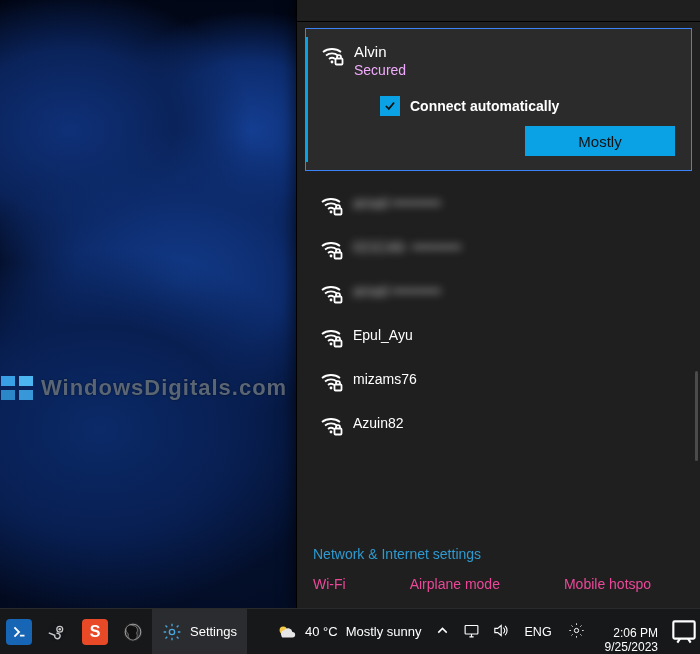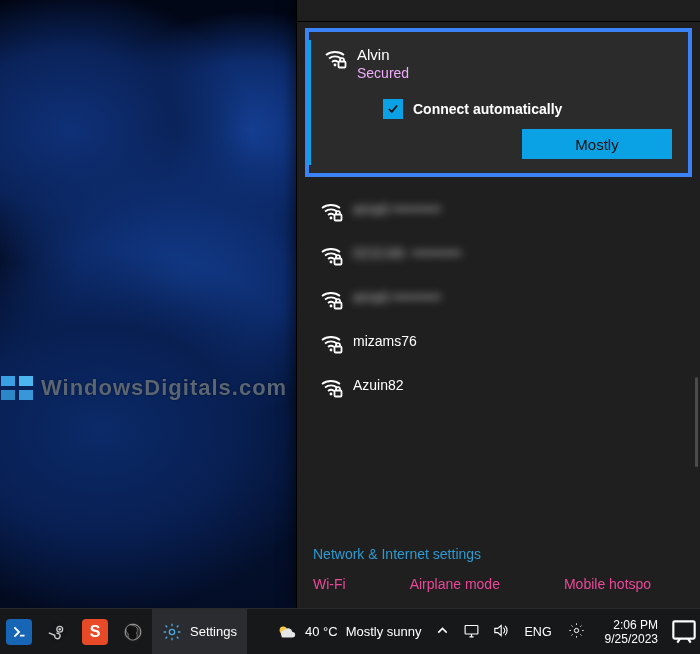--- a/index.html
+++ b/index.html
@@ -33,21 +33,21 @@
   position: absolute; right: 0; top: 0; bottom: 46px; width: 404px;
   background: #1f1f1f; color: #ddd; font-size: 14px;
   border-left: 1px solid #000;
   display: flex; flex-direction: column;
   box-shadow: -4px 0 12px rgba(0,0,0,.5);
 }
 .flyout-top { height: 22px; background:#1f1f1f; border-bottom:1px solid #000; }
 
 .selected-net {
   margin: 6px 8px 0 8px;
-  background: #2b2b2b; border: 4px solid #3b82f6; position: relative;
+  background: #2b2b2b; border: 1px solid #3b82f6; position: relative;
   padding: 14px 16px 14px 48px;
 }
 .selected-net .accent { position:absolute; left:-1px; top:8px; bottom:8px; width:3px; background:#0aa2e4; }
 .wifi-icon { position:absolute; left:14px; top:14px; width:24px; height:24px; }
 .wifi-icon svg { width:24px; height:24px; }
 .net-name { color:#fff; font-size:15px; }
 .net-sub  { color:#f0abfc; margin-top:2px; }
 
 .auto-row { display:flex; align-items:center; gap:10px; margin:18px 0 10px 26px; }
 .chk { width:20px; height:20px; background:#0aa2e4; display:flex; align-items:center; justify-content:center; cursor:pointer; }
@@ -80,21 +80,21 @@
 .tb-btn { width:38px; height:100%; display:flex; align-items:center; justify-content:center; cursor:pointer; position:relative; }
 .tb-btn svg { width:22px; height:22px; }
 
 .tb-settings { display:flex; align-items:center; gap:8px; height:100%; padding:0 10px; cursor:pointer;justify-content:center; }
 .tb-settings.active { background:#2a2c2f; }
 .tb-settings .gear { width:20px; height:20px; }
 
 .tb-center { display:flex; align-items:center; gap:8px; margin-left:28px; cursor:pointer; }
 .weather-ico { width:22px; height:22px; }
 
-.tb-right { margin-left:auto; display:flex; align-items:center; height:100%; }
+.tb-right { margin-left:auto; display:flex; align-items:flex-end; height:100%; }
 .tray { display:flex; align-items:center; gap:12px; padding:0 10px; height:100%; }
 .tray svg { width:17px; height:17px; }
 .lang { font-size:12.5px; padding:0 4px; cursor:pointer; }
 .clock { text-align:right; font-size:12px; line-height:14px; padding:0 10px; cursor:pointer; }
 .action { width:32px; display:flex; align-items:center; justify-content:center; height:100%; cursor:pointer; }
 
 .ico-box { width:26px; height:26px; border-radius:4px; display:flex; align-items:center; justify-content:center; }
 </style>
 </head>
 <body>
@@ -168,20 +168,28 @@
             <rect x="15.5" y="15.5" width="7" height="6" rx="1" fill="#1f1f1f" stroke="#fff"></rect>
             <path d="M17 15.5v-1.3a2 2 0 0 1 4 0v1.3"></path>
           </svg></span><span class="ssid-text">amad ••••••••••</span></div>
       <div class="net-item"><span class="wifi-icon"><svg viewBox="0 0 24 24" fill="none" stroke="#fff" stroke-width="1.8">
             <path d="M3 9c5-4 13-4 18 0"></path>
             <path d="M6 12.5c3.5-2.8 8.5-2.8 12 0"></path>
             <path d="M9 16c2-1.6 4-1.6 6 0"></path>
             <circle cx="12" cy="19" r="1.4" fill="#fff" stroke="none"></circle>
             <rect x="15.5" y="15.5" width="7" height="6" rx="1" fill="#1f1f1f" stroke="#fff"></rect>
             <path d="M17 15.5v-1.3a2 2 0 0 1 4 0v1.3"></path>
+          </svg></span><span class="ssid-text">Epul_Ayu</span></div>
+      <div class="net-item"><span class="wifi-icon"><svg viewBox="0 0 24 24" fill="none" stroke="#fff" stroke-width="1.8">
+            <path d="M3 9c5-4 13-4 18 0"></path>
+            <path d="M6 12.5c3.5-2.8 8.5-2.8 12 0"></path>
+            <path d="M9 16c2-1.6 4-1.6 6 0"></path>
+            <circle cx="12" cy="19" r="1.4" fill="#fff" stroke="none"></circle>
+            <rect x="15.5" y="15.5" width="7" height="6" rx="1" fill="#1f1f1f" stroke="#fff"></rect>
+            <path d="M17 15.5v-1.3a2 2 0 0 1 4 0v1.3"></path>
           </svg></span><span class="ssid-text">mizams76</span></div>
       <div class="net-item"><span class="wifi-icon"><svg viewBox="0 0 24 24" fill="none" stroke="#fff" stroke-width="1.8">
             <path d="M3 9c5-4 13-4 18 0"></path>
             <path d="M6 12.5c3.5-2.8 8.5-2.8 12 0"></path>
             <path d="M9 16c2-1.6 4-1.6 6 0"></path>
             <circle cx="12" cy="19" r="1.4" fill="#fff" stroke="none"></circle>
             <rect x="15.5" y="15.5" width="7" height="6" rx="1" fill="#1f1f1f" stroke="#fff"></rect>
             <path d="M17 15.5v-1.3a2 2 0 0 1 4 0v1.3"></path>
           </svg></span><span class="ssid-text">Azuin82</span></div>
       <div class="scrollbar"></div>

